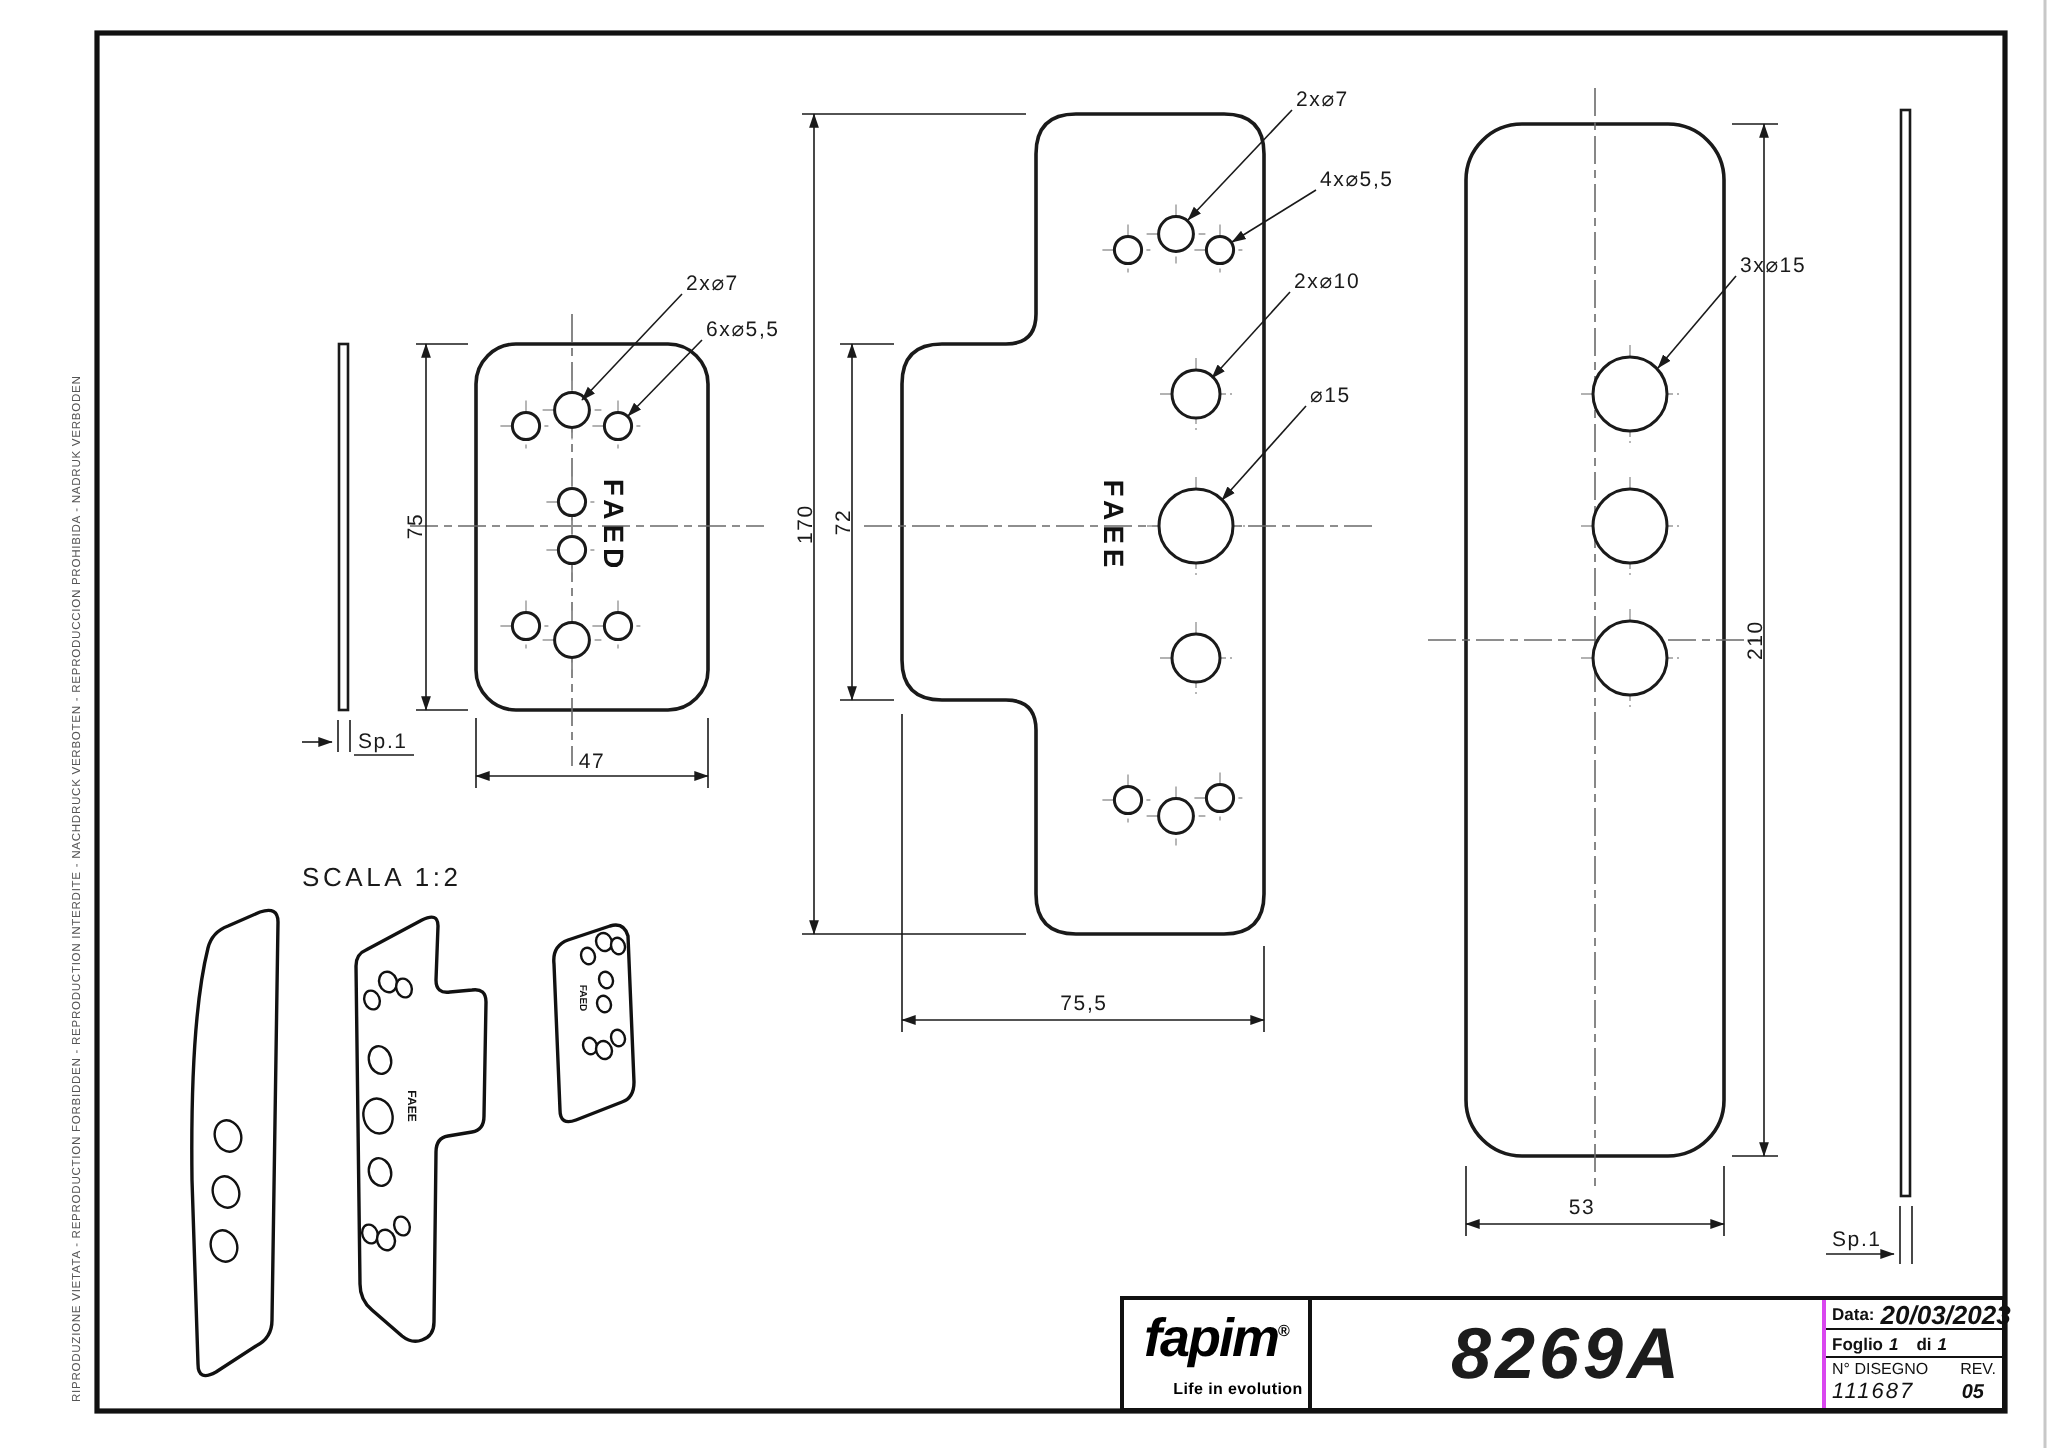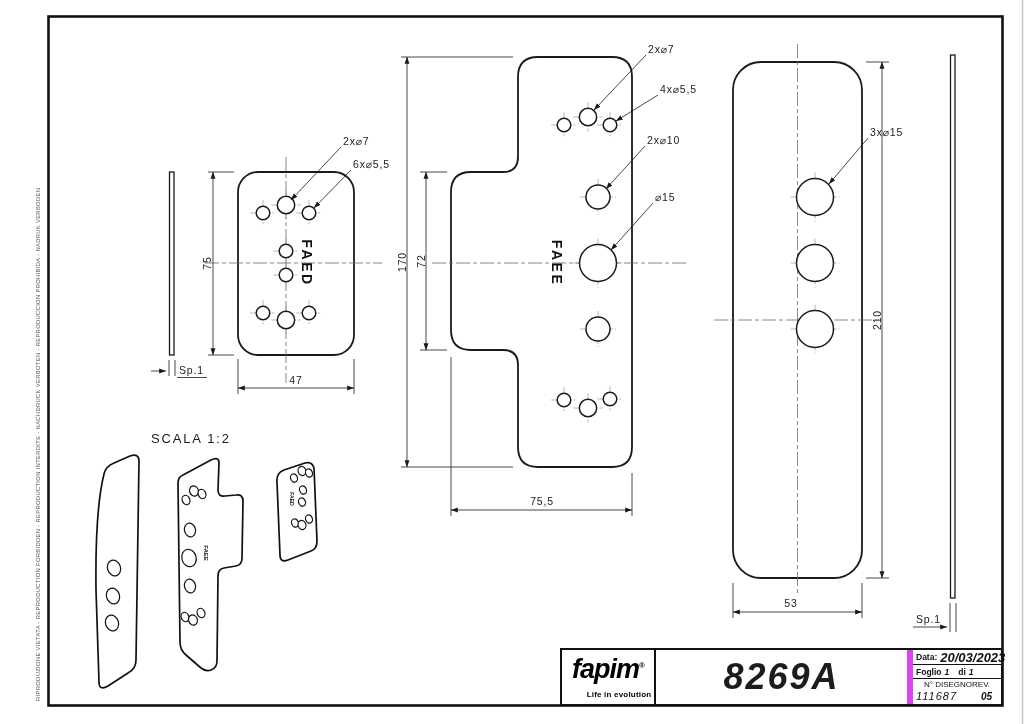--- a/index.html
+++ b/index.html
@@ -24,30 +24,30 @@
   
   #titleblock{position:absolute;left:560px;top:648px;width:443px;height:58px;
     box-sizing:border-box;border:2.5px solid #111;display:flex;background:#fff;}
   .tb-cell{box-sizing:border-box;height:100%;}
   .tb-logo{width:94px;border-right:2px solid #111;display:flex;flex-direction:column;
     align-items:center;justify-content:center;padding-top:2px;}
   .logo-word{font-style:italic;font-weight:bold;font-size:27px;line-height:24px;
     letter-spacing:-1px;position:relative;}
   .logo-reg{font-size:8px;font-style:normal;position:relative;top:-10px;}
   .logo-tag{font-size:8px;font-weight:bold;margin-top:2px;letter-spacing:.2px;padding-left:22px;}
-  .tb-part{flex:1;border-right:6px solid #d946ef;display:flex;align-items:center;justify-content:center;}
+  .tb-part{flex:1;border-right:2px solid #d946ef;display:flex;align-items:center;justify-content:center;}
   .part-number{font-size:36px;font-weight:bold;font-style:italic;color:#1c1c1c;letter-spacing:2px;}
   .tb-data{width:88px;display:flex;flex-direction:column;font-size:8.5px;color:#111;}
   .tb-row{box-sizing:border-box;padding:1px 3px;display:flex;align-items:center;gap:3px;}
   .tb-row1{height:15px;border-bottom:1.5px solid #111;}
   .tb-row2{height:14px;border-bottom:1.5px solid #111;}
   .tb-row3{flex:1;flex-direction:column;align-items:stretch;gap:0;padding:1px 3px 0 3px;}
   .tb-b{font-weight:bold;}
   .tb-i{font-style:italic;font-weight:bold;}
-  .tb-head{display:flex;justify-content:center;font-size:8px;}
+  .tb-head{display:flex;justify-content:space-between;font-size:8px;}
   .tb-val{display:flex;align-items:baseline;justify-content:space-between;margin-top:1px;}
   .tb-num{font-size:11px;font-weight:normal;font-style:italic;letter-spacing:1px;text-align:right;}
   .tb-rev{font-size:10px;font-weight:bold;font-style:italic;margin-right:6px;}
 </style>
 </head>
 <body>
 
 <div id="page">
 
 <svg width="1024" height="724" viewBox="0 0 1024 724">

